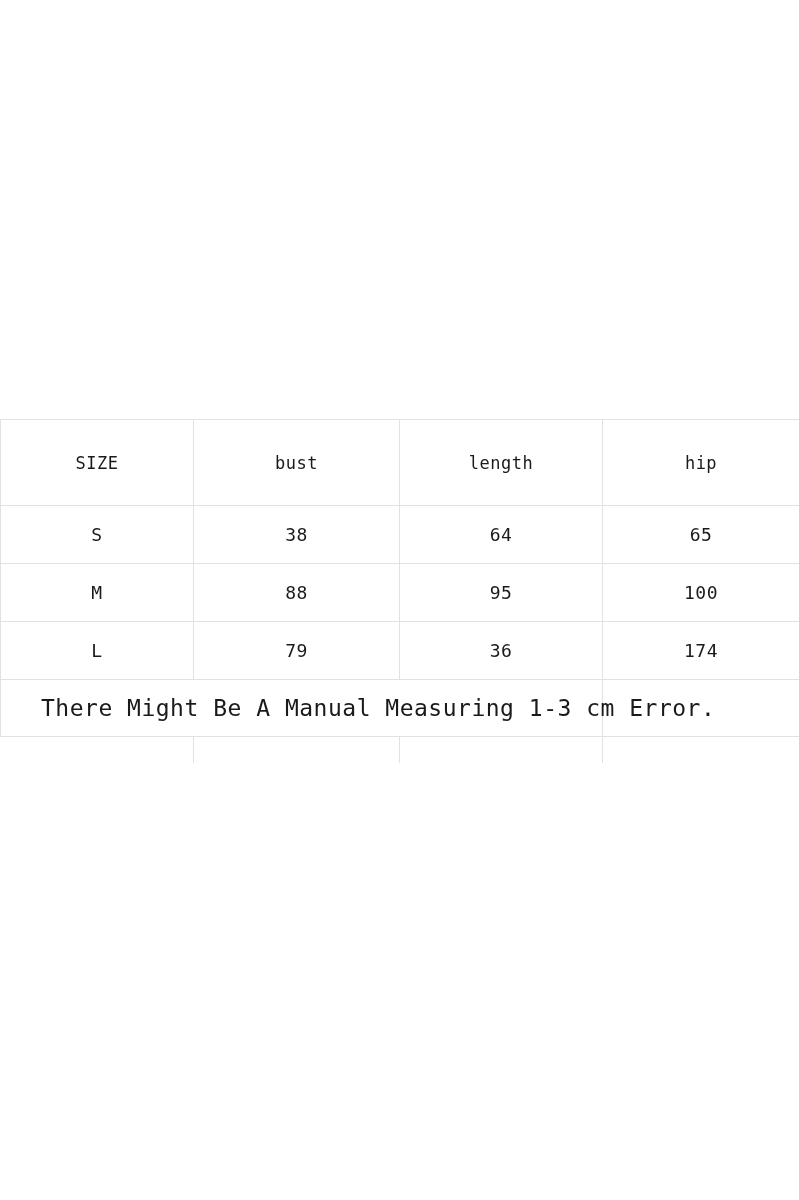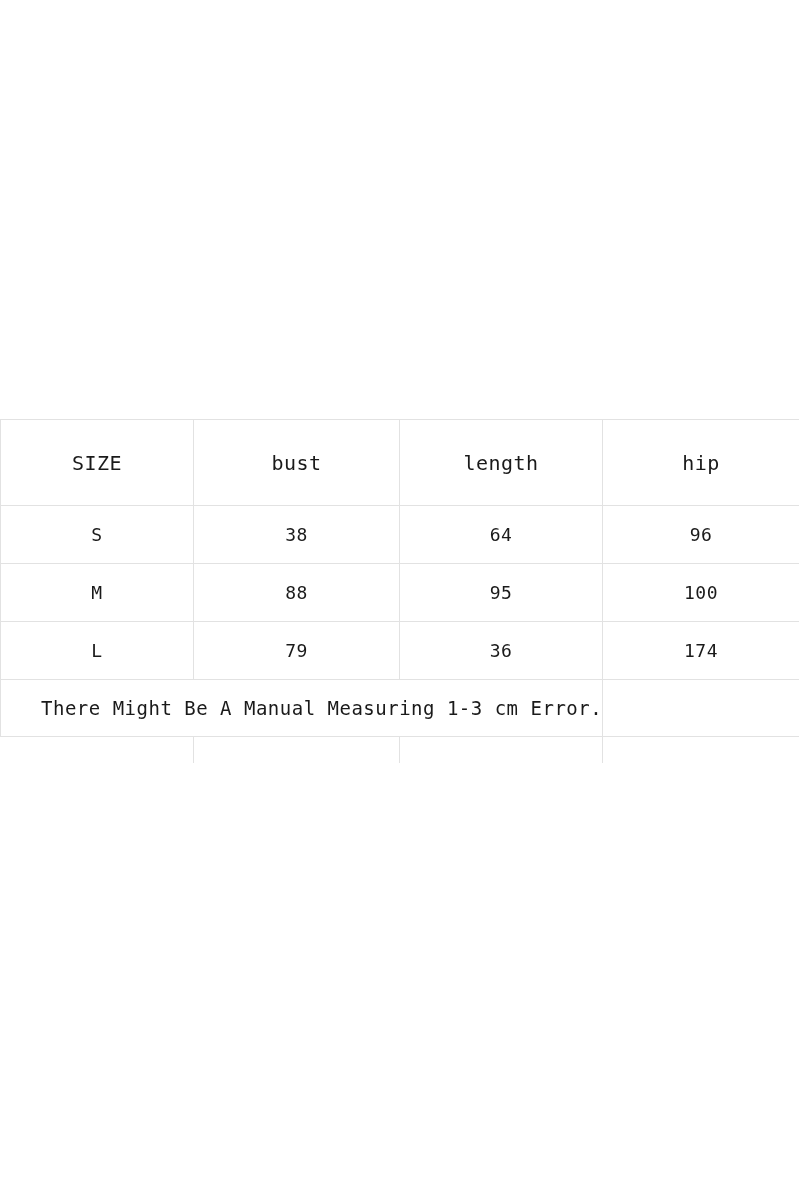--- a/index.html
+++ b/index.html
@@ -35,33 +35,33 @@
   table.size-table th {
     border: 1px solid #e2e2e2;
     text-align: center;
     vertical-align: middle;
     font-weight: normal;
     color: #1a1a1a;
     background: #ffffff;
   }
   tr.header-row td {
     height: 83px;
-    font-size: 20px;
+    font-size: 17px;
     letter-spacing: 0.5px;
   }
   tr.data-row td {
     height: 55px;
     font-size: 18px;
     letter-spacing: 0.5px;
   }
   tr.note-row td.note-cell {
     height: 54px;
     text-align: left;
     padding-left: 40px;
-    font-size: 19px;
+    font-size: 23px;
     letter-spacing: 0.5px;
     white-space: nowrap;
   }
   tr.filler-row td {
     height: 24px;
     border-bottom: none;
     border-left-color: #e2e2e2;
     border-right-color: #e2e2e2;
   }
   tr.filler-row td.edge {
@@ -83,21 +83,21 @@
       <tr class="header-row">
         <td>SIZE</td>
         <td>bust</td>
         <td>length</td>
         <td>hip</td>
       </tr>
       <tr class="data-row">
         <td>S</td>
         <td>38</td>
         <td>64</td>
-        <td>96</td>
+        <td>65</td>
       </tr>
       <tr class="data-row">
         <td>M</td>
         <td>88</td>
         <td>95</td>
         <td>100</td>
       </tr>
       <tr class="data-row">
         <td>L</td>
         <td>79</td>

